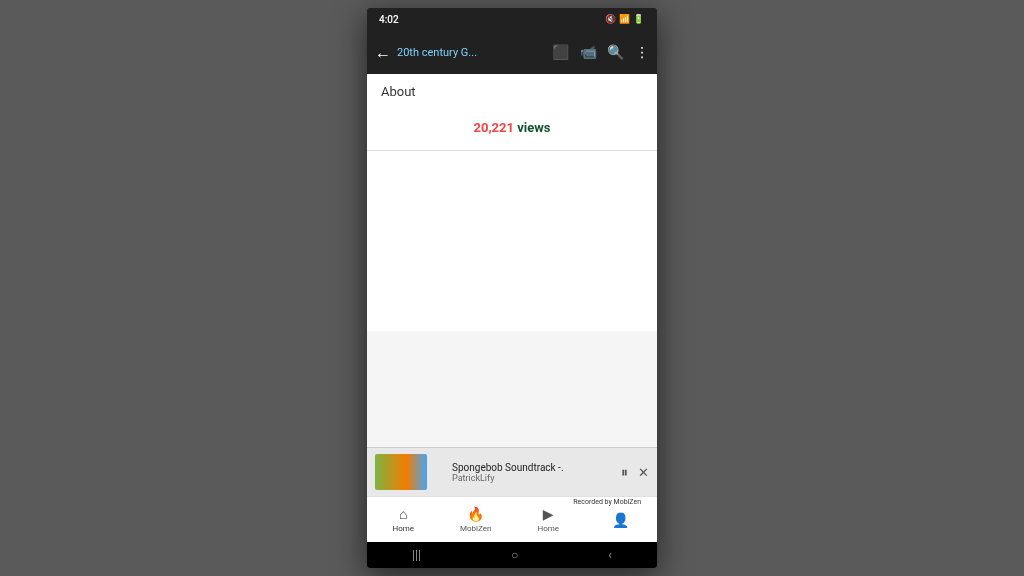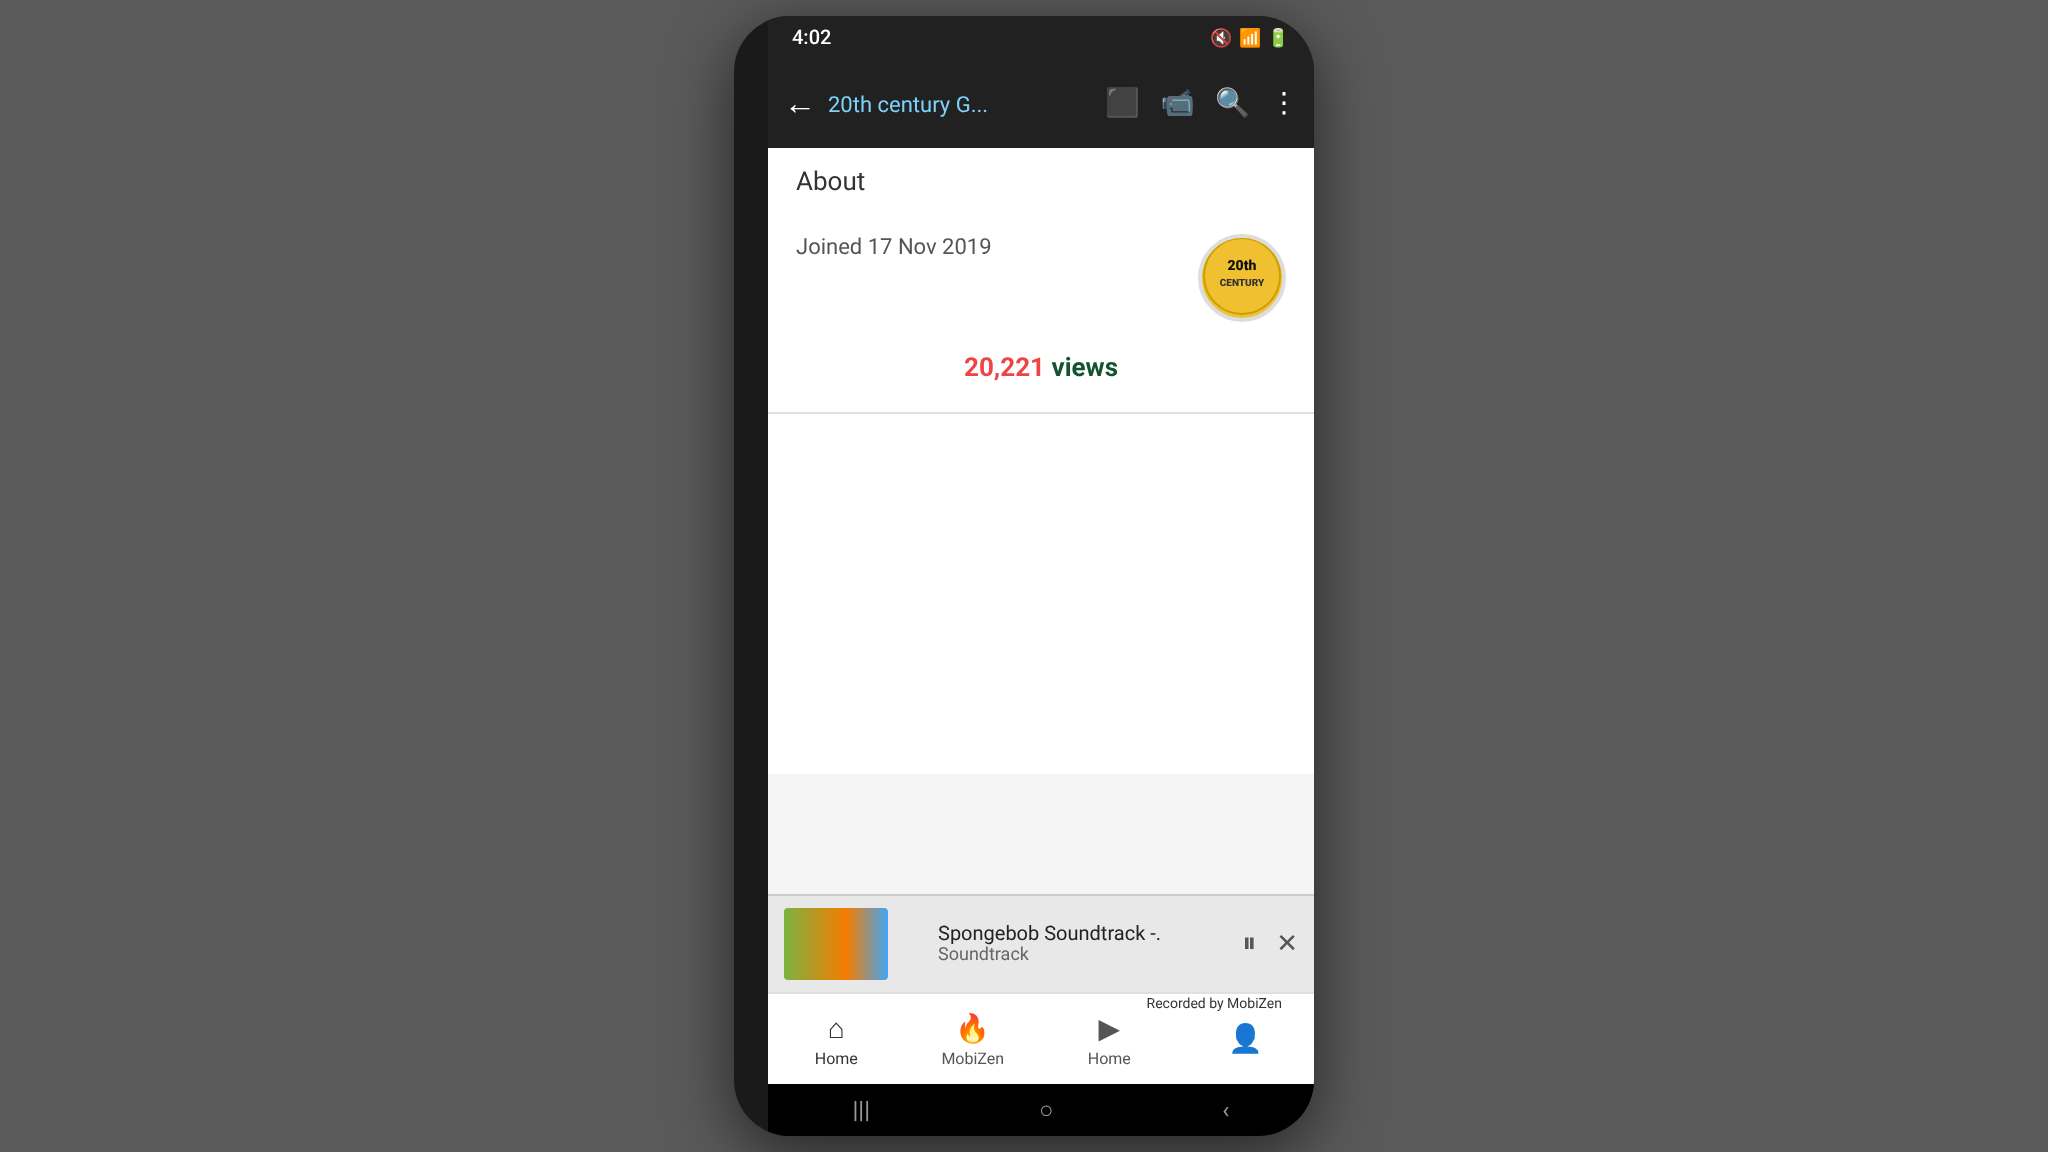--- a/index.html
+++ b/index.html
@@ -9,26 +9,25 @@
       justify-content: center;
       align-items: center;
       width: 1024px;
       height: 576px;
       font-family: 'Roboto', Arial, sans-serif;
     }
     .phone-frame {
       width: 290px;
       height: 560px;
       background: #1a1a1a;
-      border-radius: 28px;
+      border-radius: 4px;
       overflow: hidden;
       display: flex;
       flex-direction: column;
       box-shadow: 0 8px 32px rgba(0,0,0,0.6);
-      padding-left: 17px;
     }
     .status-bar {
       background: #212121;
       color: #fff;
       font-size: 10px;
       padding: 4px 12px;
       display: flex;
       justify-content: space-between;
       align-items: center;
       height: 22px;
@@ -291,48 +290,35 @@
       <span class="icon-btn">📹</span>
       <span class="icon-btn">🔍</span>
       <span class="icon-btn">⋮</span>
     </div>
   </div>
 
 
   <div class="content-area">
     <div class="about-section">
       <div class="about-title">About</div>
-      <div class="joined-row">
-        <span class="joined-text">Joined 17 Nov 2019</span>
-        <div class="channel-avatar">
-          <div class="avatar-inner">
-            <svg width="40" height="40" viewBox="0 0 40 40">
-              <circle cx="20" cy="20" r="20" fill="#f0c030"></circle>
-              <text x="20" y="17" text-anchor="middle" font-size="7" font-weight="900" fill="#111">20th</text>
-              <text x="20" y="25" text-anchor="middle" font-size="5" fill="#333">CENTURY</text>
-              <circle cx="20" cy="20" r="19" fill="none" stroke="#c8a000" stroke-width="1"></circle>
-            </svg>
-          </div>
-        </div>
-      </div>
       <div class="views-row">
         <span class="views-count">20,221</span><span class="views-label"> views</span>
       </div>
     </div>
     <div class="divider"></div>
     <div class="spacer-area"></div>
   </div>
 
   <div class="mini-player">
     <div class="mini-thumb">
       <div class="mini-thumb-inner"></div>
     </div>
     <div class="mini-info">
       <div class="mini-title">Spongebob Soundtrack -.</div>
-      <div class="mini-channel">Soundtrack</div>
+      <div class="mini-channel">PatrickLify</div>
     </div>
     <div class="mini-controls">
       <span class="mini-pause">⏸</span>
       <span class="mini-close">✕</span>
     </div>
   </div>
 
   <div class="bottom-nav" style="position:relative;">
     <div class="nav-item active">
       <span class="nav-icon">⌂</span>

